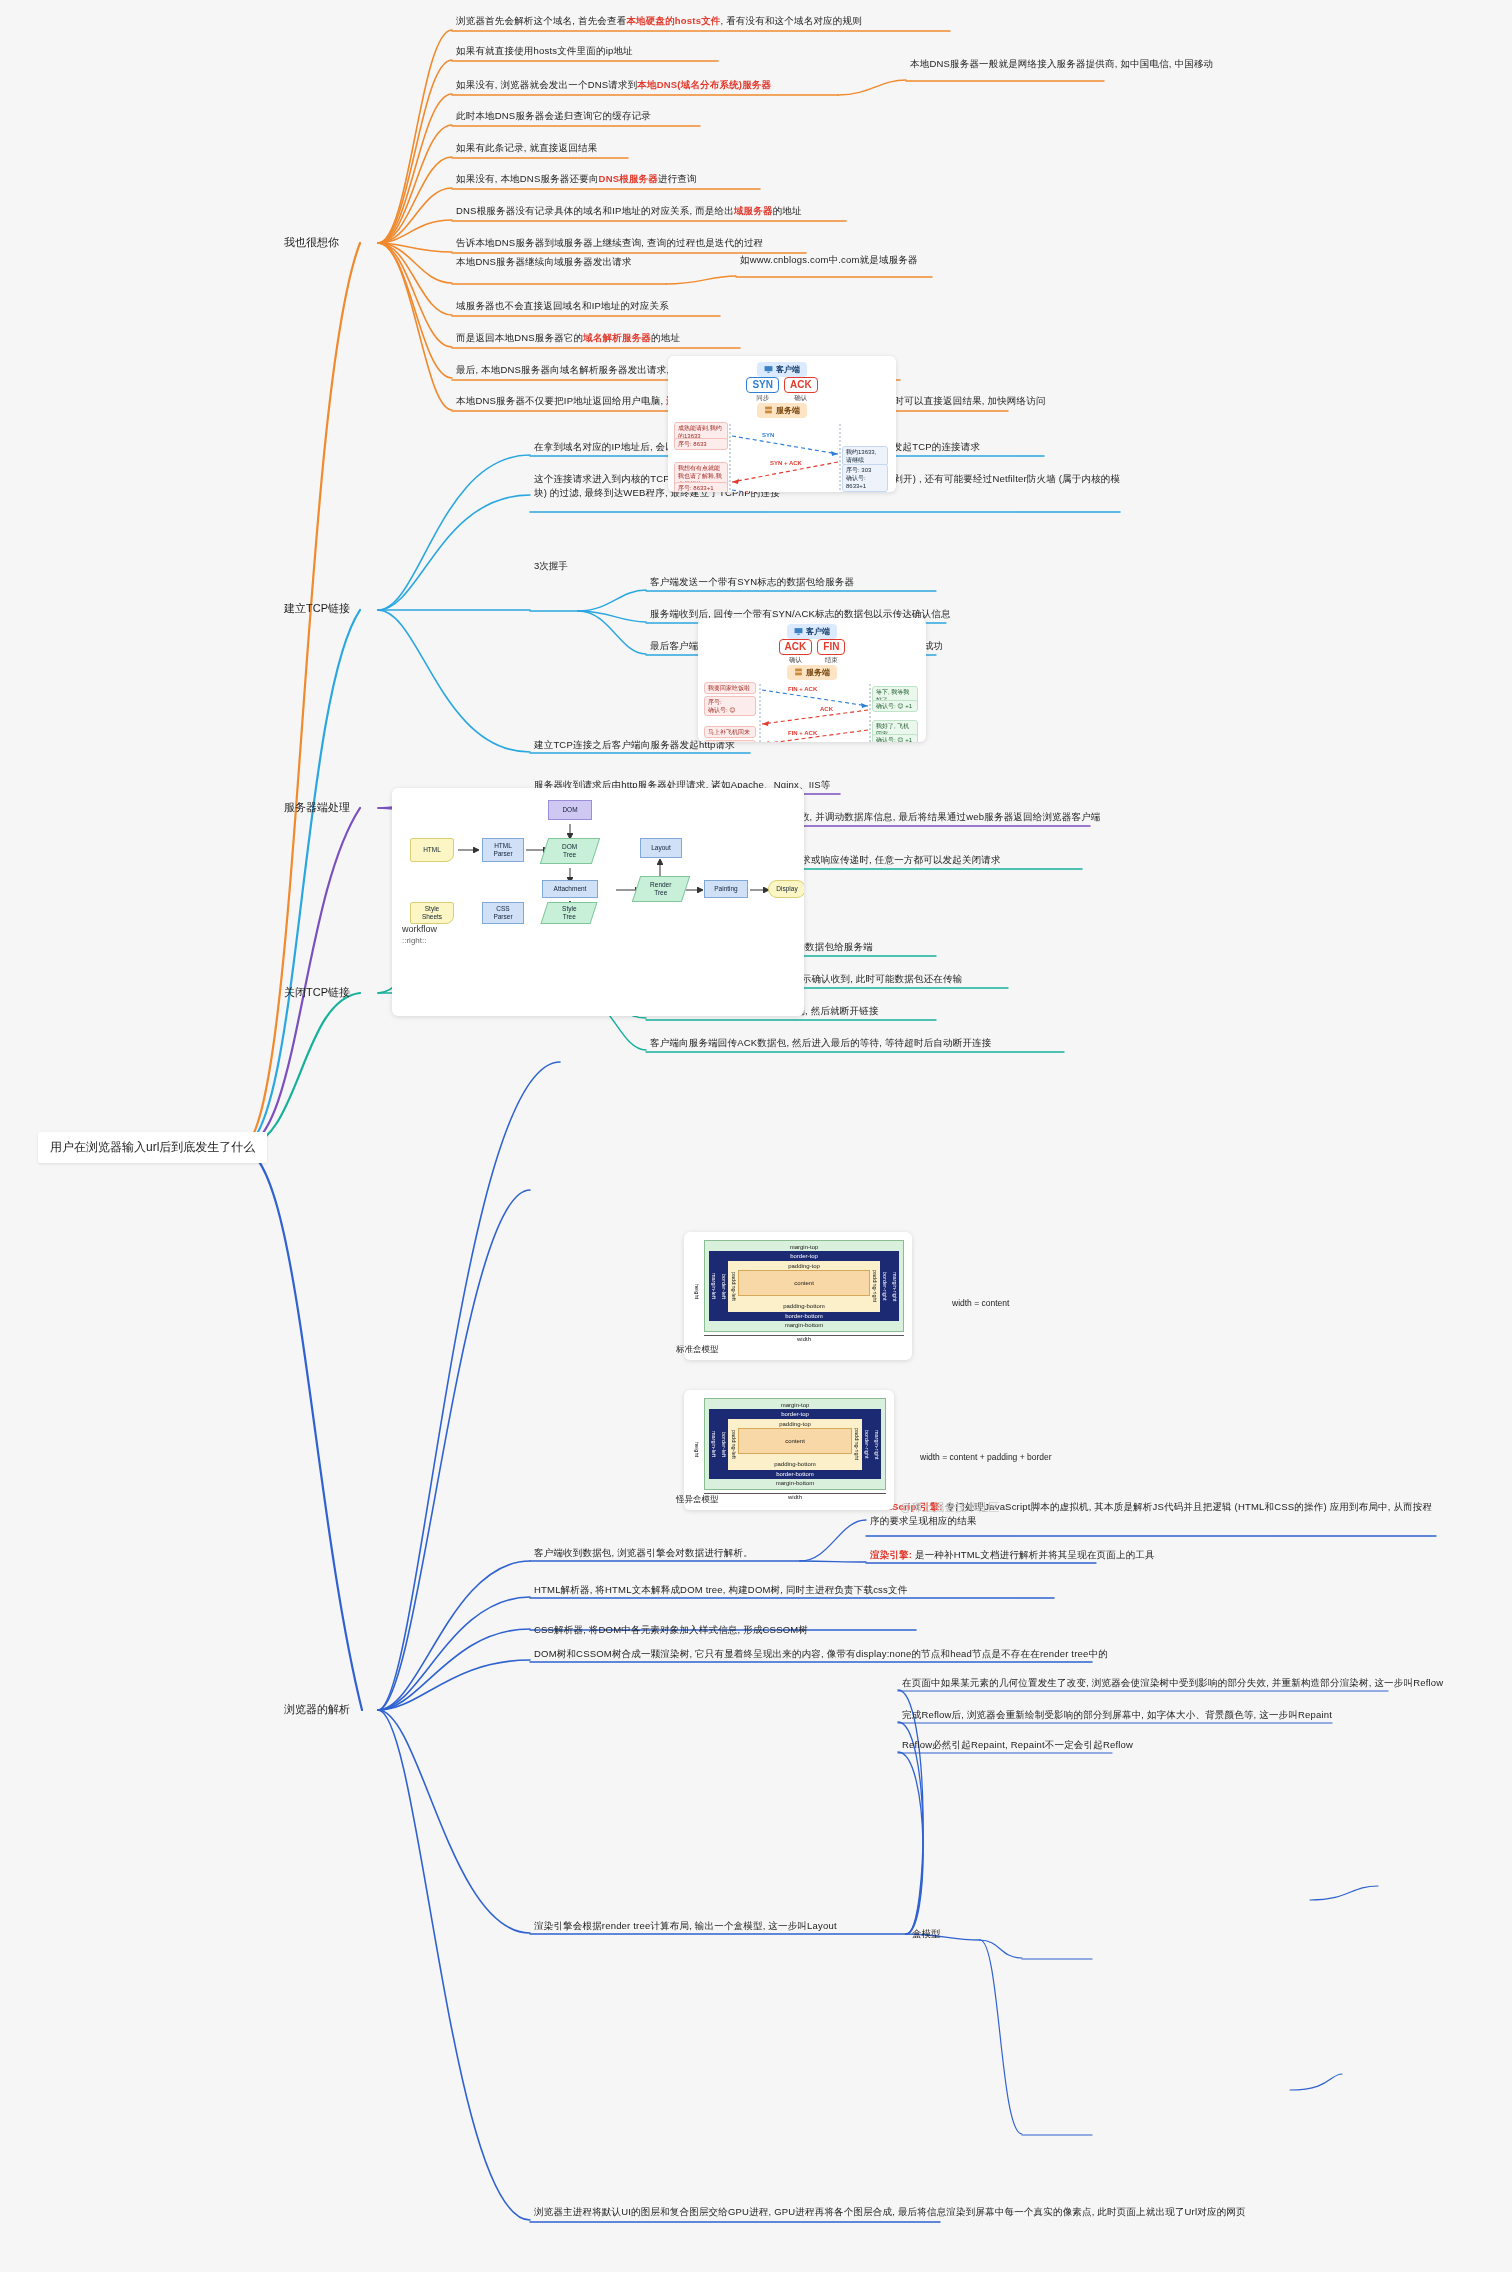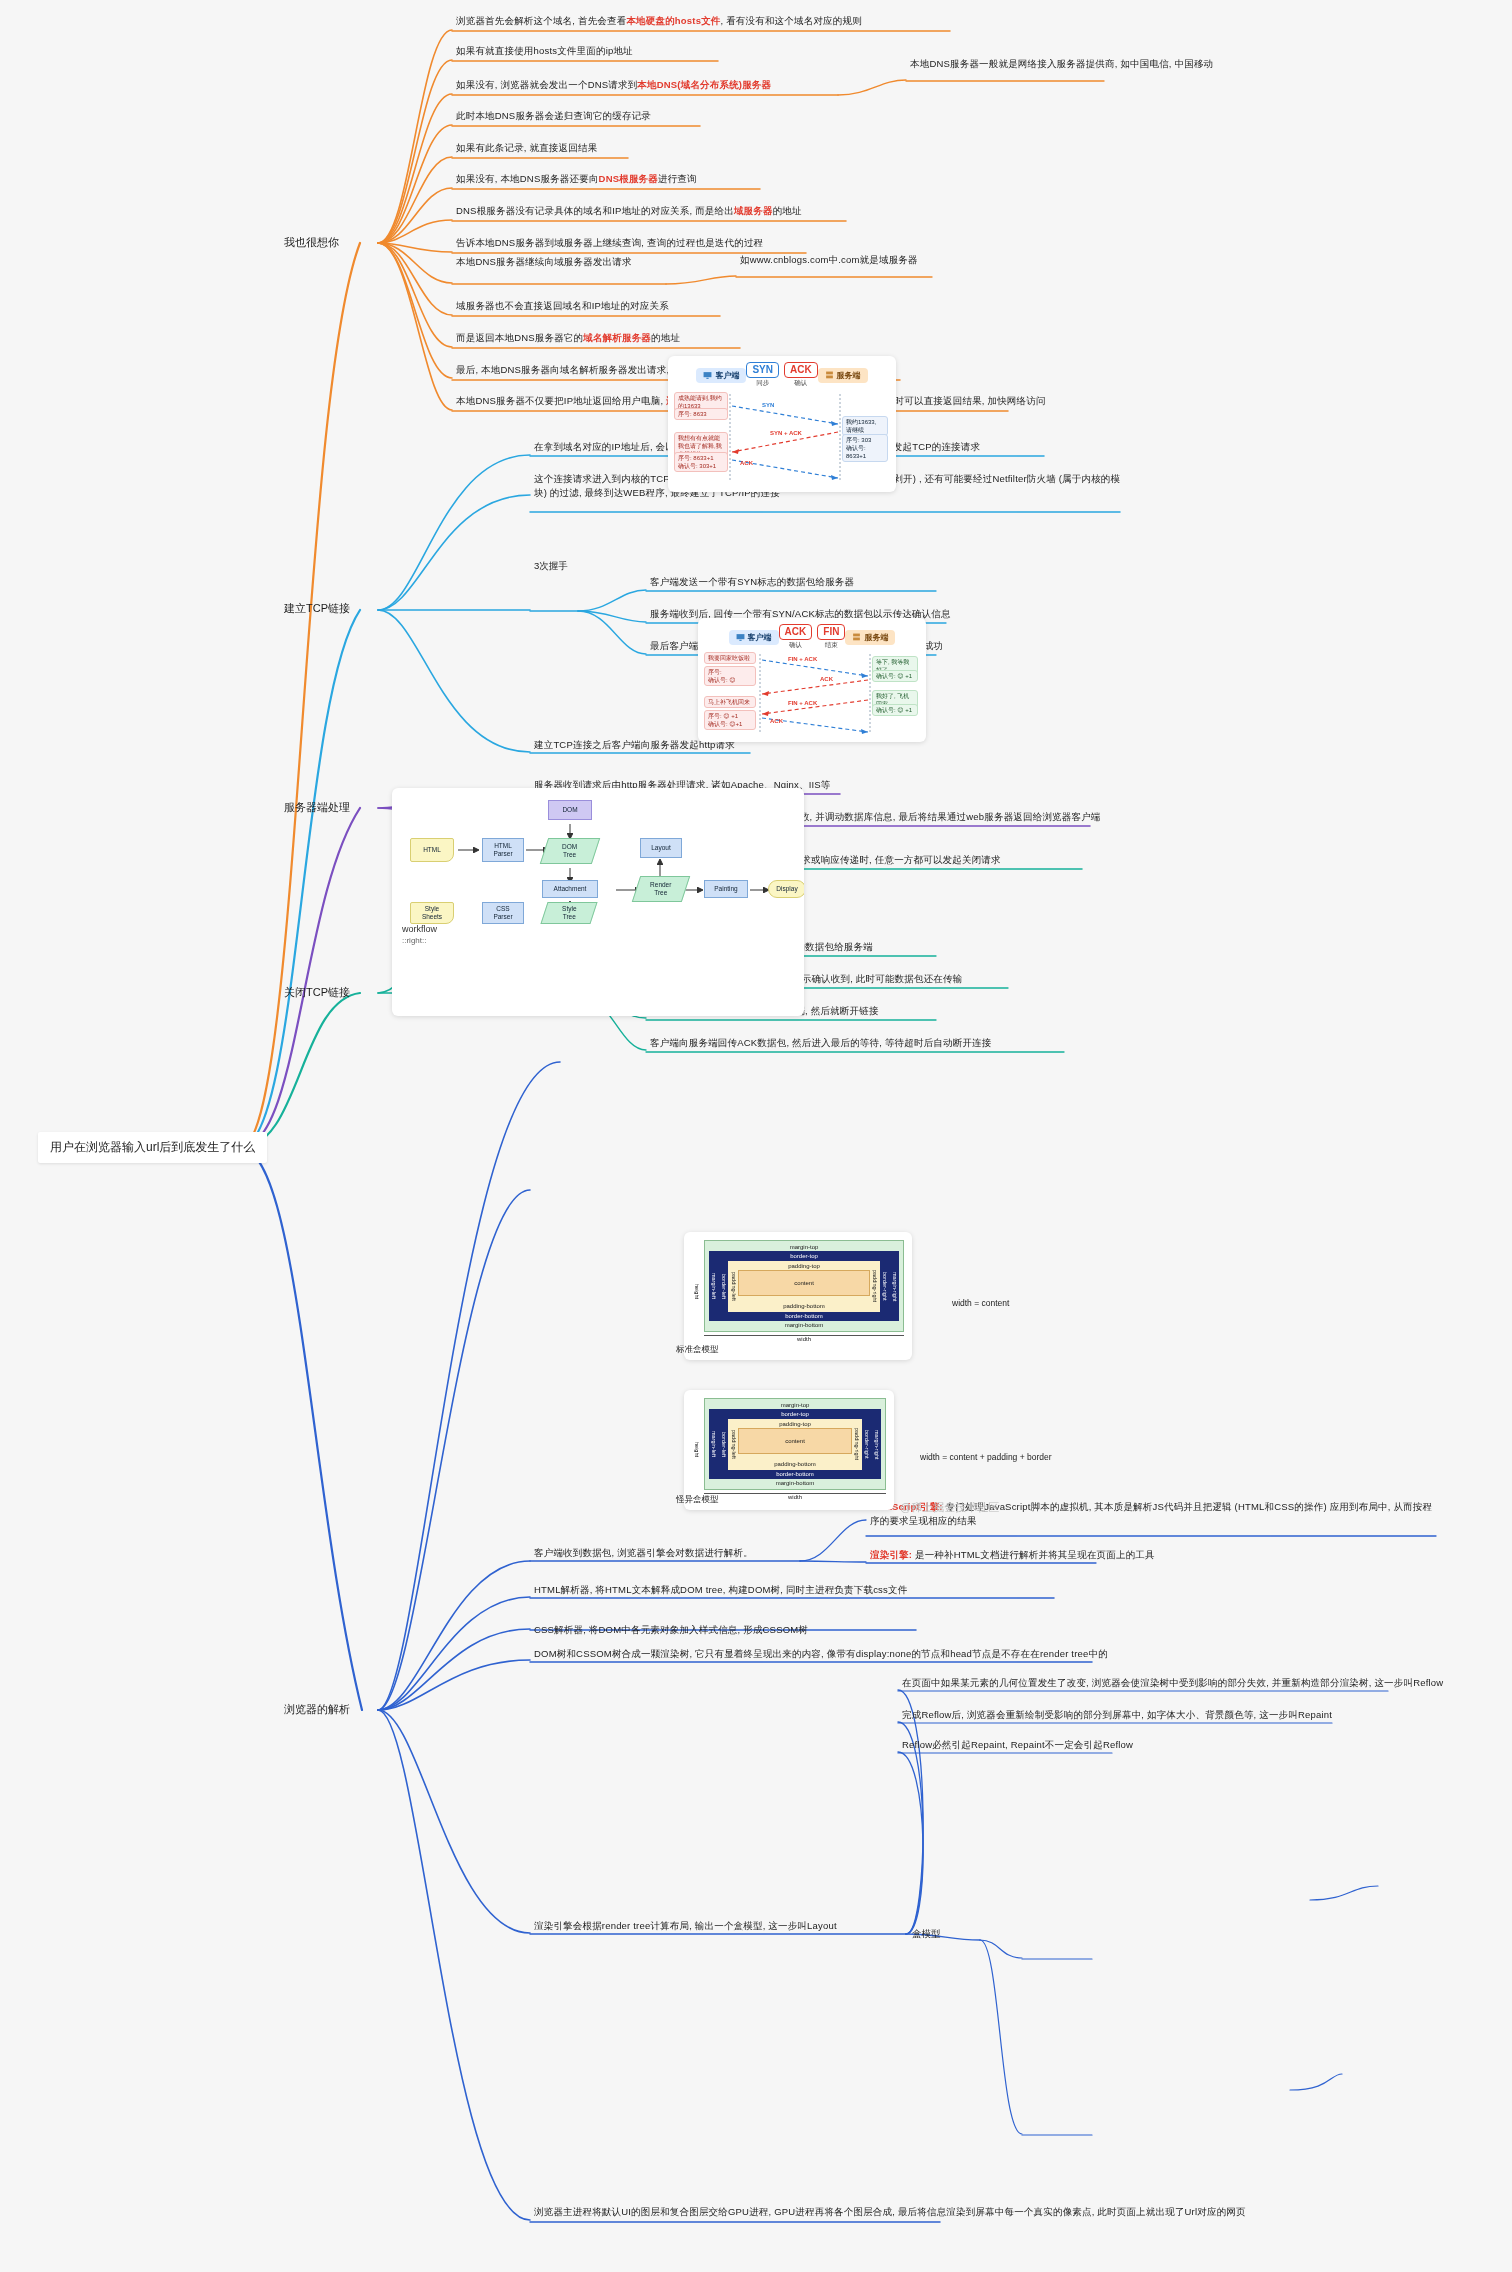--- a/index.html
+++ b/index.html
@@ -55,21 +55,21 @@
   
   .card {
     position: absolute;
     background: #fff;
     border-radius: 6px;
     box-shadow: 0 1px 5px rgba(0,0,0,.13);
     overflow: hidden;
   }
   
   .hs { font-size: 7px; color: #222; }
-  .hs .hdr { display:flex; align-items:center; justify-content:center; padding:6px 20px 2px; }
+  .hs .hdr { display:flex; align-items:center; justify-content:space-between; padding:6px 8px 2px;flex-direction:column; }
   .hs .party {
     display:flex; align-items:center; gap:3px;
     background:#dbeafe; border-radius:4px; padding:2px 7px; font-size:8px; font-weight:bold; color:#17406e;
   }
   .hs .party.srv { background:#fde4c4; color:#7a4a12; }
   .hs .flags { display:flex; gap:5px; align-items:center; }
   .hs .flagbox { text-align:center; }
   .hs .flagbox .f {
     border:1.6px solid #e23b2e; color:#e23b2e; font-weight:bold;
     border-radius:4px; padding:0 5px; font-size:10px; line-height:14px;

